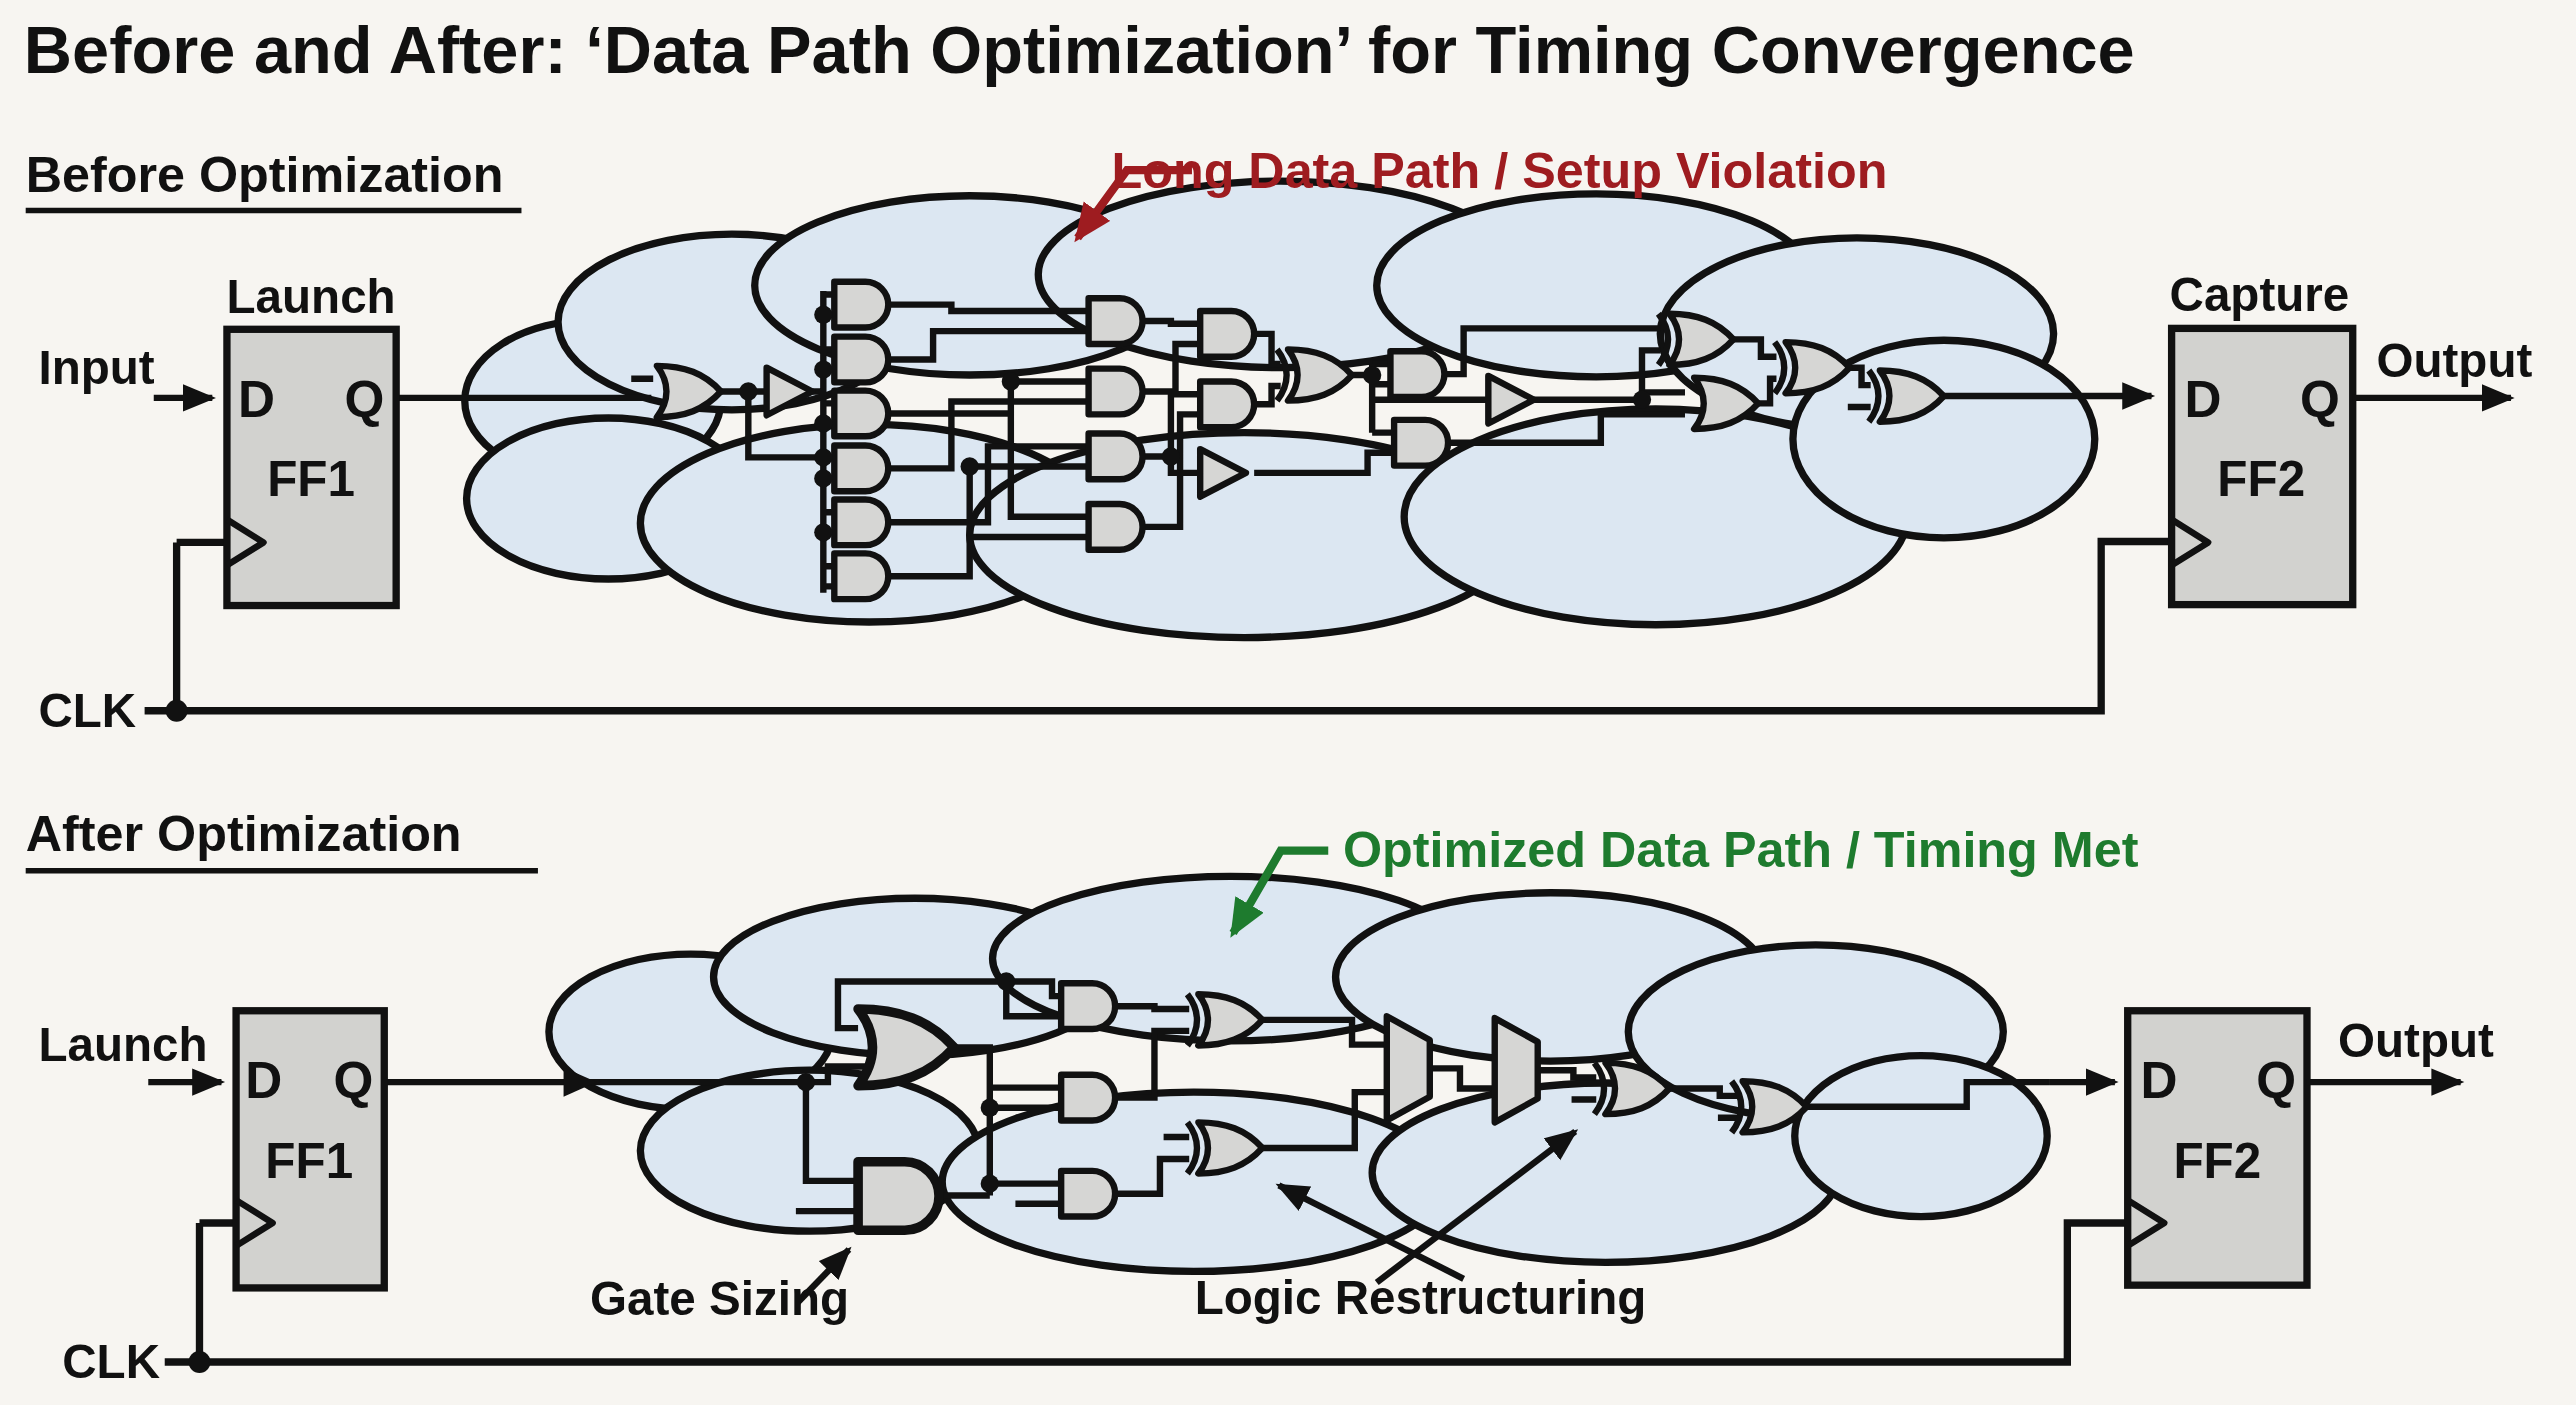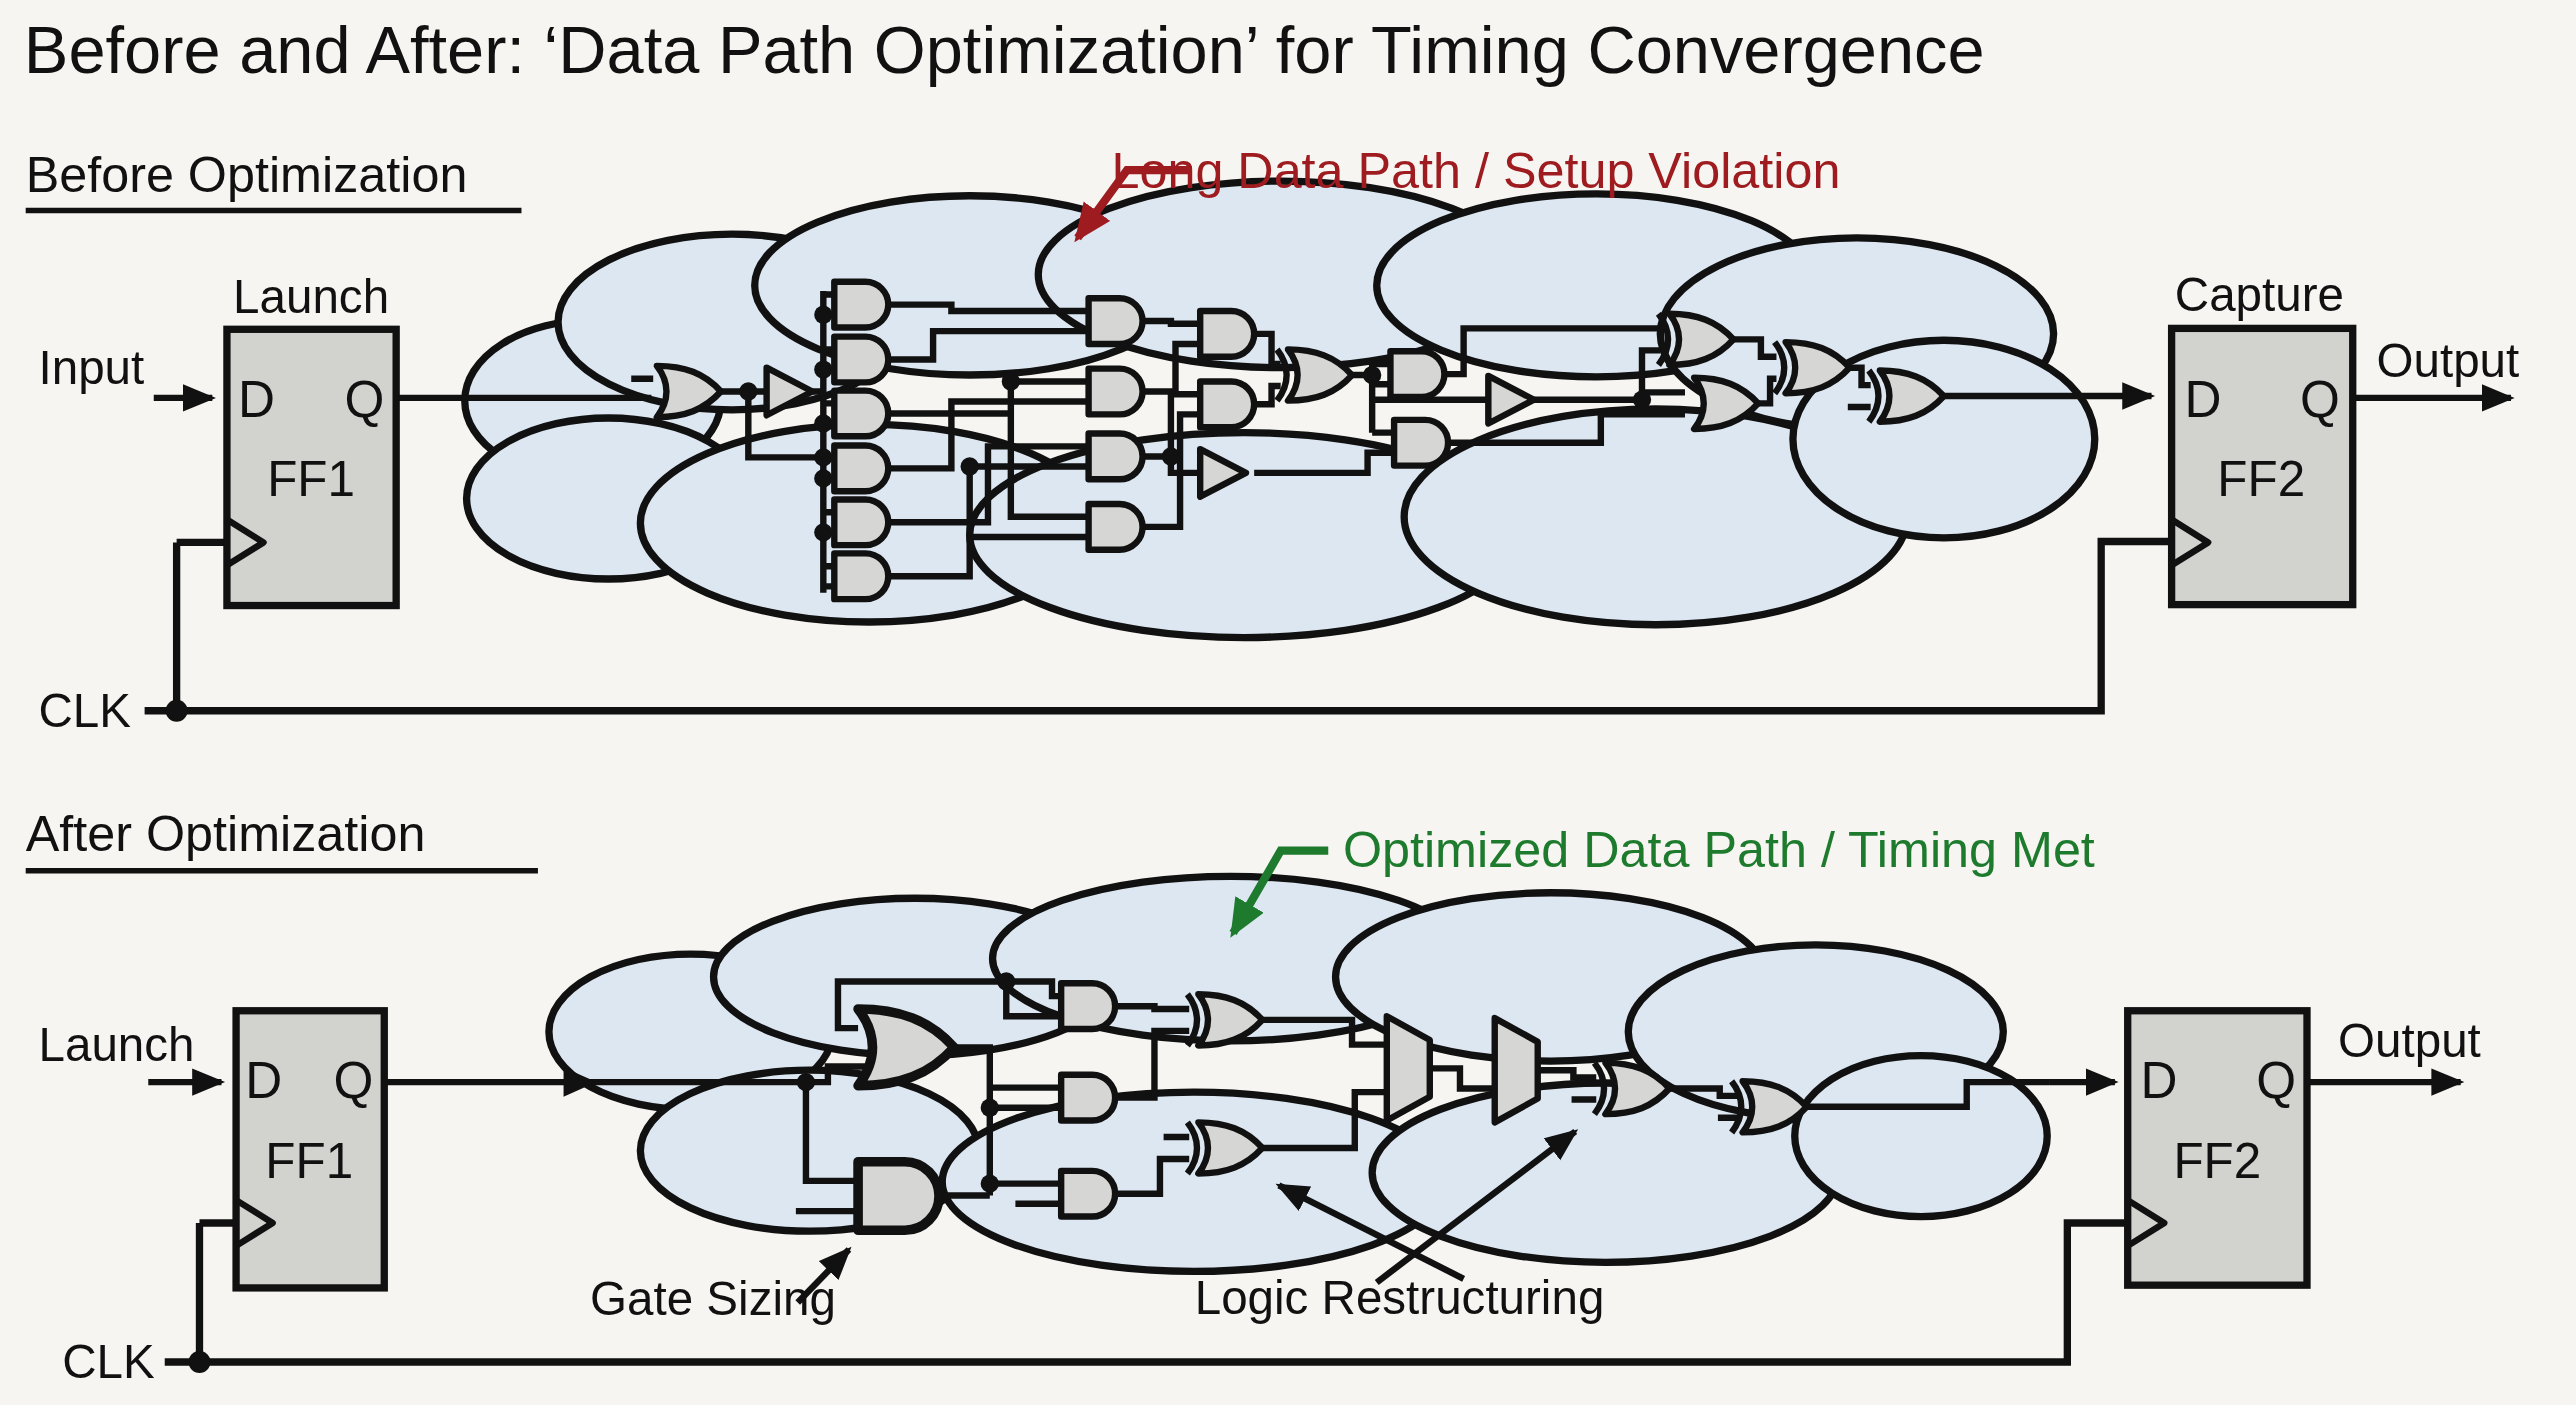--- a/index.html
+++ b/index.html
@@ -5,21 +5,21 @@
   :root{
     --background:#f7f5f1;
     --line:#111111;
     --cloud-fill:#dce7f2;
     --gate-fill:#d6d6d4;
     --ff-fill:#d2d2cf;
     --accent-red:#9e1c20;
     --accent-green:#1e7b2e;
   }
   html,body{margin:0;padding:0;background:var(--background);}
-  .page{width:2564px;height:1405px;position:relative;background:var(--background);}
+  .page{width:2564px;height:1405px;position:relative;background:var(--background);font-weight:bold;}
   svg{display:block;}
   text{font-family:"Liberation Sans","DejaVu Sans",sans-serif;fill:var(--line);}
   .title{font-size:73px;letter-spacing:0px;}
   .heading{font-size:55px;}
   .annot-red{font-size:55px;fill:var(--accent-red);}
   .annot-green{font-size:55px;fill:var(--accent-green);}
   .lbl{font-size:52px;}
   .pin{font-size:56px;}
   .ffname{font-size:54px;}
   .cloud{fill:var(--cloud-fill);stroke:var(--line);stroke-width:8;}

